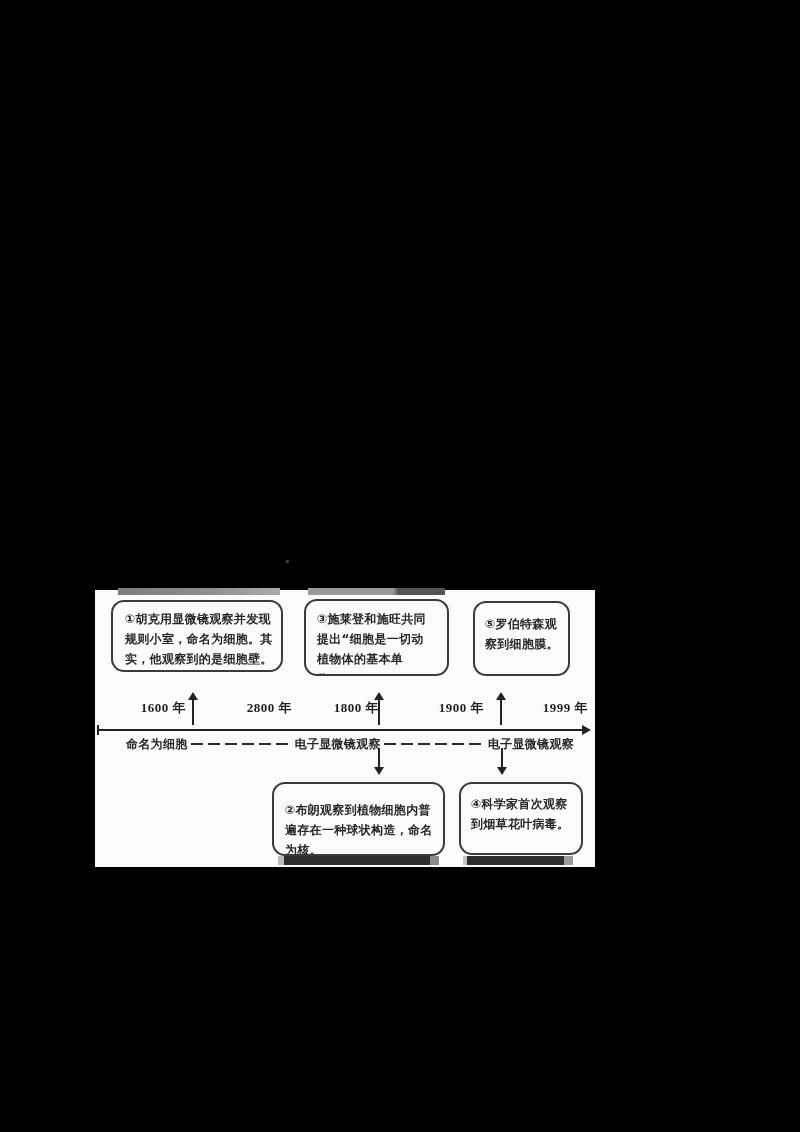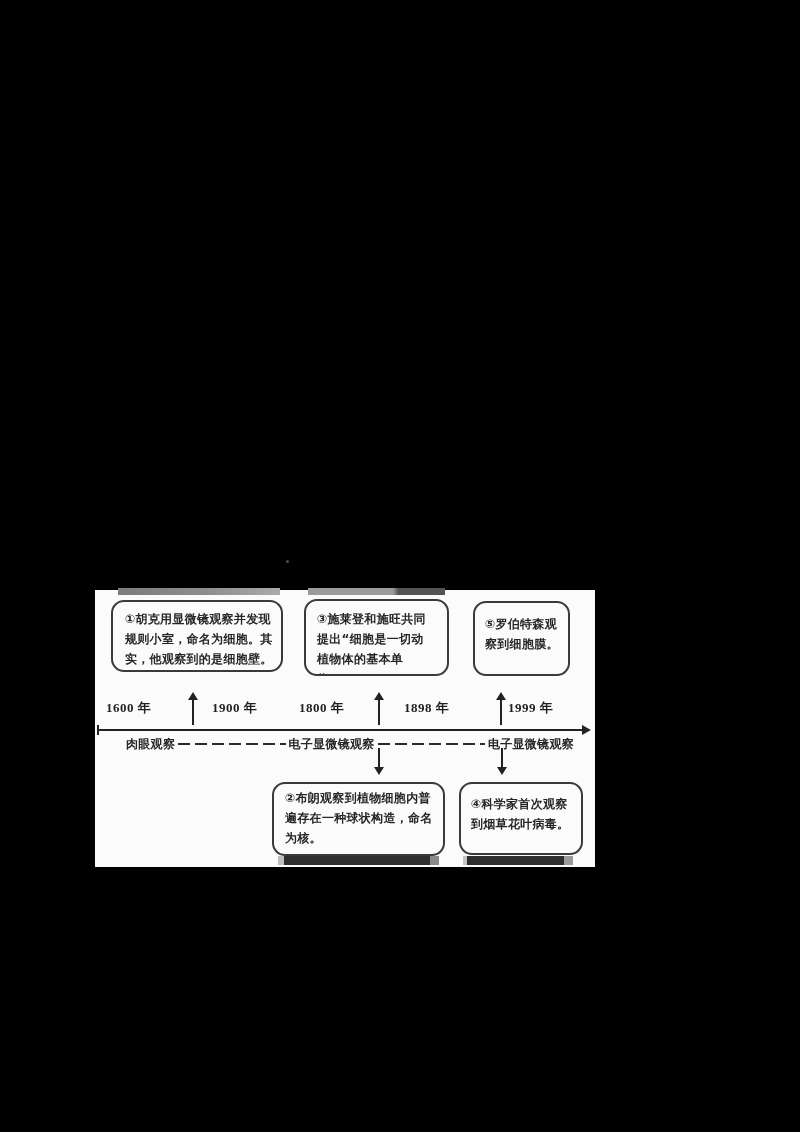--- a/index.html
+++ b/index.html
@@ -24,25 +24,25 @@
 
   .ebox{
     position:absolute;box-sizing:border-box;
     border:2px solid #3a3a3a;border-radius:13px;background:#fbfbfb;
     font-size:12px;line-height:20px;font-weight:600;color:#262626;
     letter-spacing:0.3px;overflow:hidden;
   }
   .box-hooke{left:111px;top:600px;width:172px;height:72px;padding:7px 7px 0 12px;}
   .box-schleiden{left:304px;top:599px;width:145px;height:77px;padding:8px 15px 0 11px;}
   .box-robertson{left:473px;top:601px;width:97px;height:75px;padding:11px 9px 0 10px;}
-  .box-brown{left:272px;top:782px;width:173px;height:74px;padding:4px 7px 0 11px;}
+  .box-brown{left:272px;top:782px;width:173px;height:74px;padding:16px 7px 0 11px;}
   .box-virus{left:459px;top:782px;width:124px;height:73px;padding:10px 5px 0 10px;}
 
   .year{
-    position:absolute;top:699px;width:80px;text-align:left;
+    position:absolute;top:699px;width:80px;text-align:right;
     font-family:"Liberation Serif","DejaVu Serif",serif;
     font-size:13px;font-weight:700;color:#1f1f1f;letter-spacing:0.5px;
   }
   .y1600{left:106px;} .y1700{left:212px;} .y1800{left:299px;} .y1900{left:404px;} .y2000{left:508px;}
 
   .axis-line{position:absolute;left:97px;top:729px;width:486px;height:2px;background:#222;}
   .axis-tick{position:absolute;left:97px;top:725px;width:2px;height:10px;background:#222;}
   .axis-head{
     position:absolute;left:582px;top:725px;width:0;height:0;
     border-left:9px solid #222;border-top:5px solid transparent;border-bottom:5px solid transparent;
@@ -92,23 +92,23 @@
     <span>⑤罗伯特森观察到细胞膜。</span>
   </div>
   <div class="ebox box-brown">
     <span>②布朗观察到植物细胞内普遍存在一种球状构造，命名为核。</span>
   </div>
   <div class="ebox box-virus">
     <span>④科学家首次观察到烟草花叶病毒。</span>
   </div>
 
   <span class="year y1600">1600 年</span>
-  <span class="year y1700">1900 年</span>
+  <span class="year y1700">2800 年</span>
   <span class="year y1800">1800 年</span>
-  <span class="year y1900">1898 年</span>
+  <span class="year y1900">1900 年</span>
   <span class="year y2000">1999 年</span>
 
   <div class="up1">
     <div class="shaft"></div>
     <div class="head-up"></div>
   </div>
   <div class="up2">
     <div class="shaft"></div>
     <div class="head-up"></div>
   </div>
@@ -123,20 +123,20 @@
   <div class="dn2">
     <div class="shaft"></div>
     <div class="head-down"></div>
   </div>
 
   <div class="axis-line"></div>
   <div class="axis-tick"></div>
   <div class="axis-head"></div>
 
   <div class="era-row">
-    <span>肉眼观察</span>
+    <span>命名为细胞</span>
     <div class="dash"></div>
     <span>电子显微镜观察</span>
     <div class="dash"></div>
     <span>电子显微镜观察</span>
   </div>
 
 </div>
 
 </body></html>

